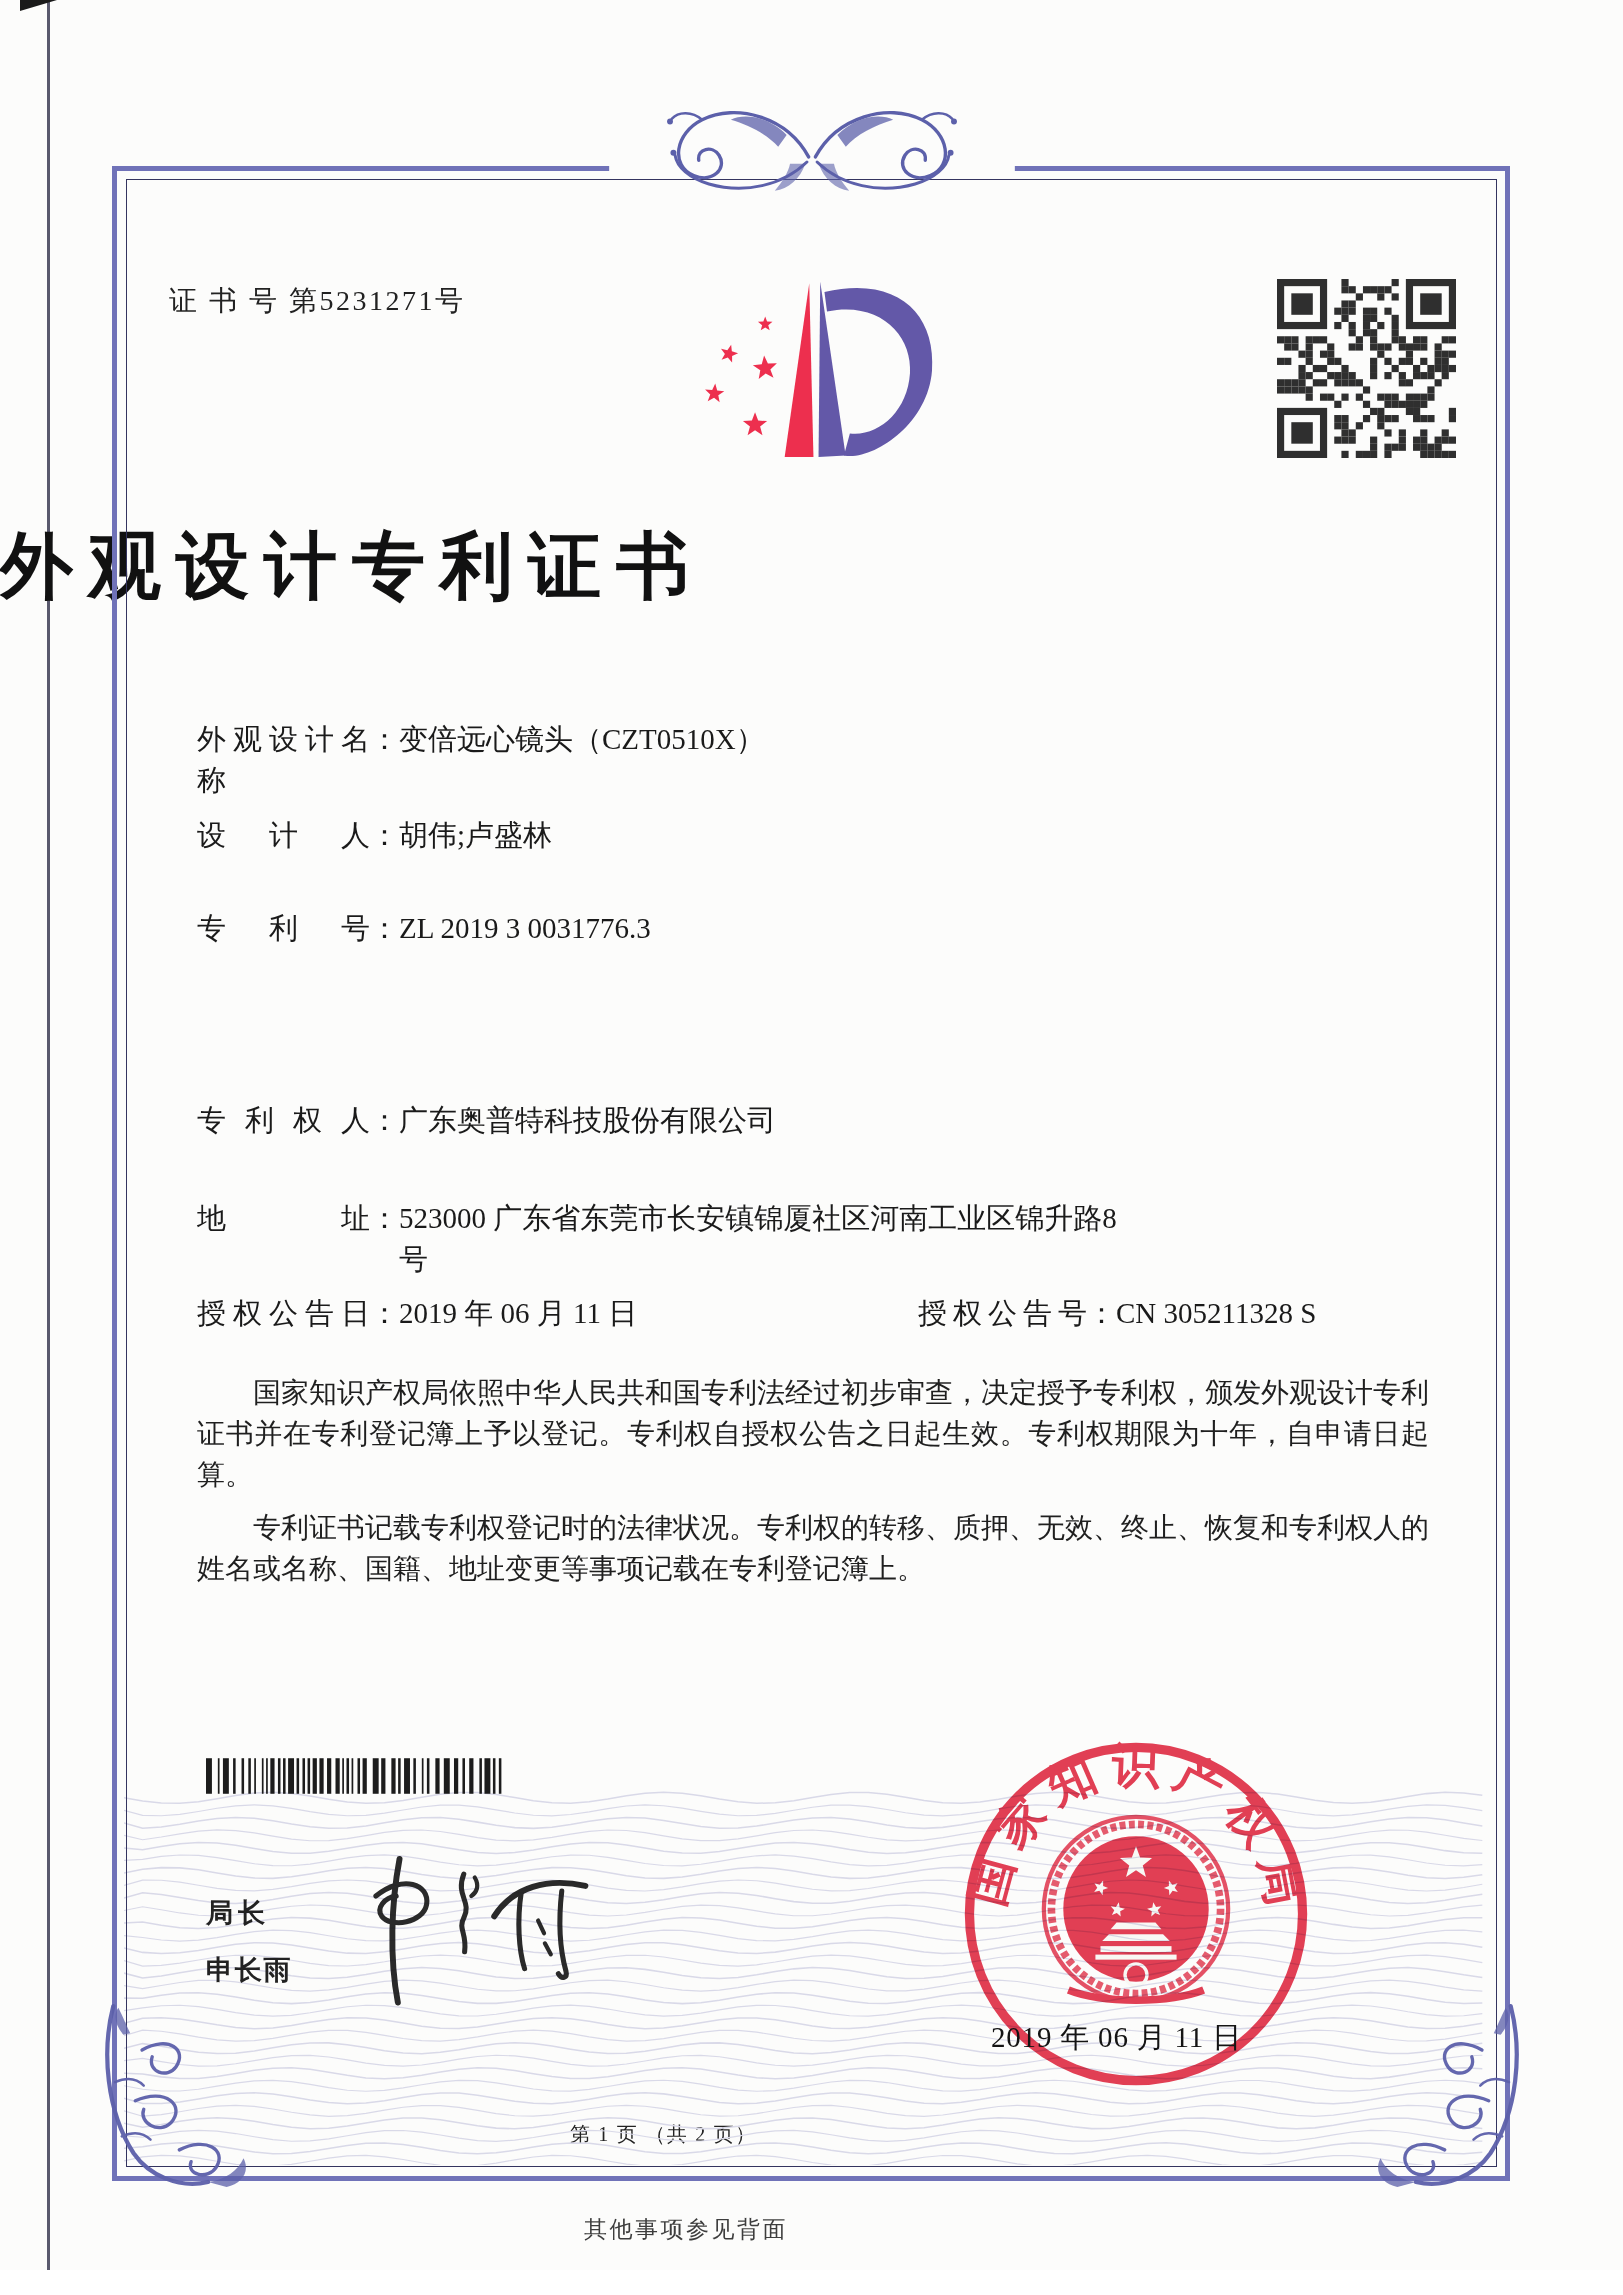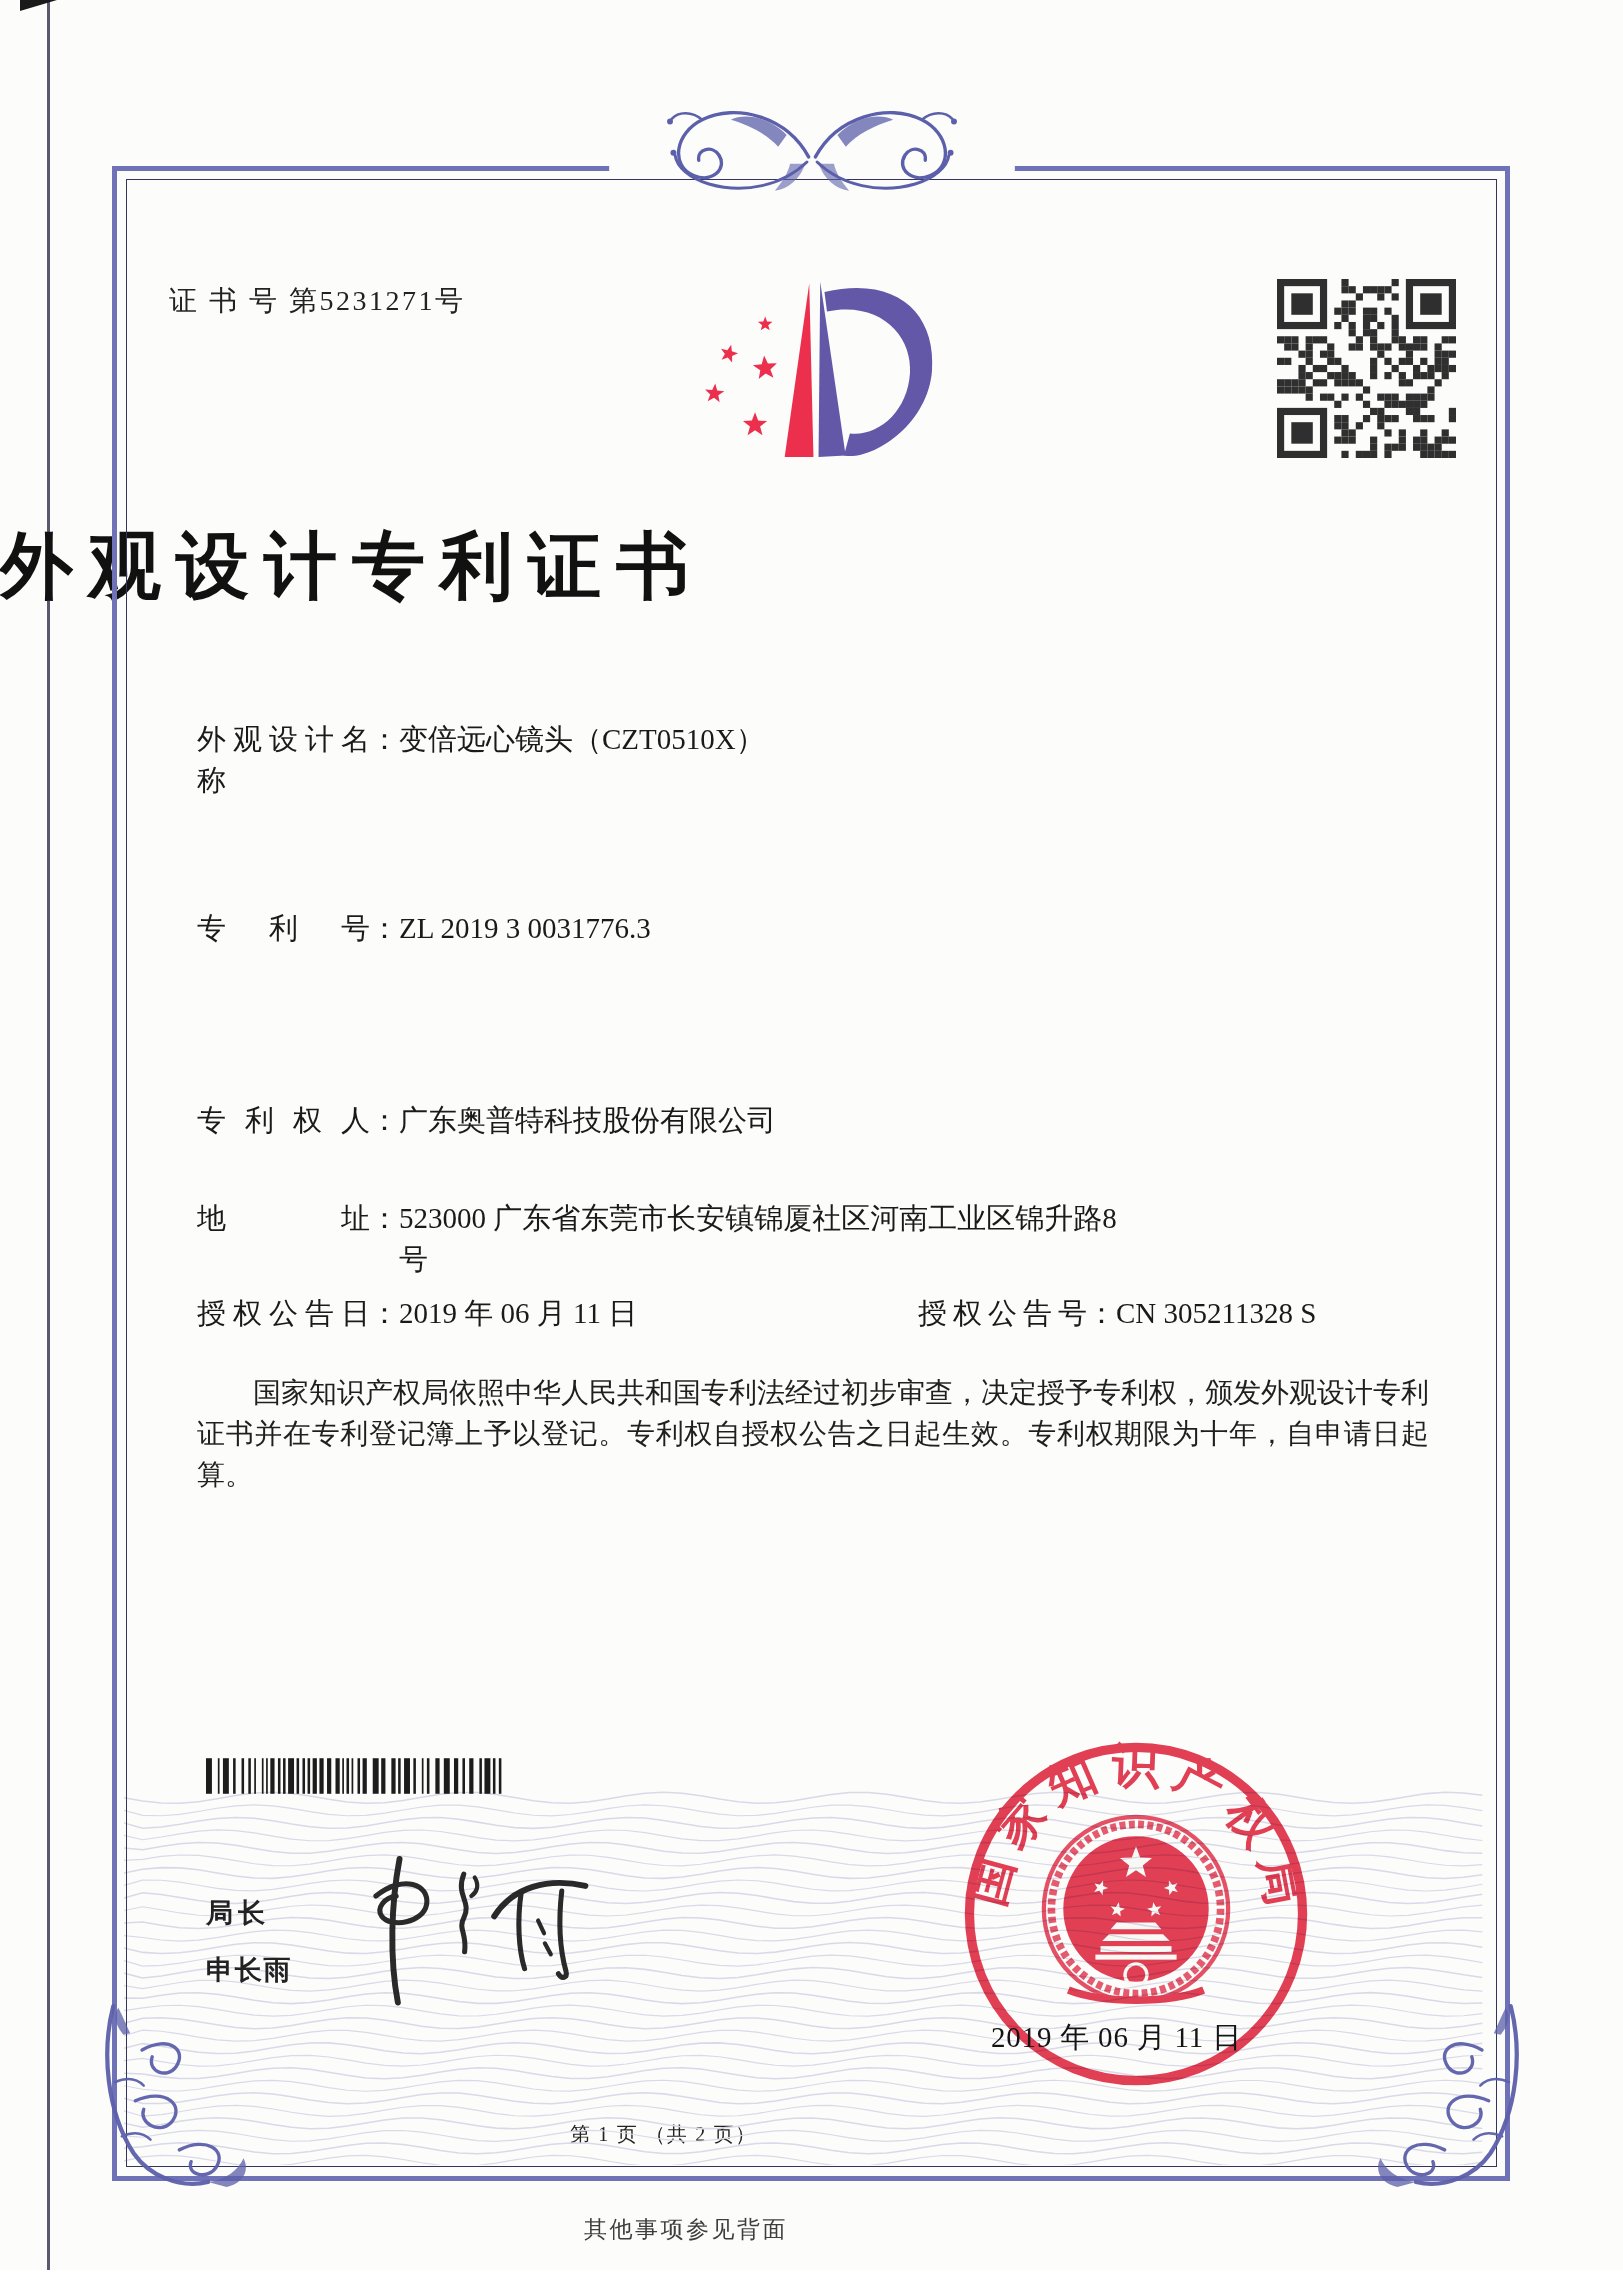--- a/index.html
+++ b/index.html
@@ -319,39 +319,43 @@
       <rect x="0" y="152.64000000000001" width="59.36" height="59.36" fill="#2f2f2f"></rect>
       <rect x="8.48" y="161.12" width="42.400000000000006" height="42.400000000000006" fill="#fcfcfb"></rect>
       <rect x="16.96" y="169.60000000000002" width="25.44" height="25.44" fill="#2f2f2f"></rect>
     </svg>
 
   <div class="abs title">外观设计专利证书</div>
 
   <div class="row" style="top:719px">
     <span class="flabel">外观设计名称</span><span class="colon">：</span><span class="fvalue">变倍远心镜头（CZT0510X）</span>
   </div>
+  <div class="row" style="top:815px">
+    <span class="flabel">设计人</span><span class="colon">：</span><span class="fvalue">胡伟;卢盛林</span>
+  </div>
   <div class="row" style="top:908px">
     <span class="flabel">专利号</span><span class="colon">：</span><span class="fvalue">ZL 2019 3 0031776.3</span>
   </div>
   <div class="row" style="top:1100px">
     <span class="flabel">专利权人</span><span class="colon">：</span><span class="fvalue">广东奥普特科技股份有限公司</span>
   </div>
   <div class="row" style="top:1198px">
     <span class="flabel">地址</span><span class="colon">：</span><span class="fvalue">523000 广东省东莞市长安镇锦厦社区河南工业区锦升路8
 号</span>
   </div>
   <div class="row" style="top:1293px">
     <span class="flabel">授权公告日</span><span class="colon">：</span><span class="fvalue">2019 年 06 月 11 日</span>
     <span class="pair2">
       <span class="flabel2">授权公告号</span><span class="colon">：</span><span class="fvalue">CN 305211328 S</span>
     </span>
   </div>
 
   <div class="abs body-text">
     <p>国家知识产权局依照中华人民共和国专利法经过初步审查，决定授予专利权，颁发外观设计专利证书并在专利登记簿上予以登记。专利权自授权公告之日起生效。专利权期限为十年，自申请日起算。</p>
+    <p>专利证书记载专利权登记时的法律状况。专利权的转移、质押、无效、终止、恢复和专利权人的姓名或名称、国籍、地址变更等事项记载在专利登记簿上。</p>
   </div>
 
   <svg id="barcode" class="abs z4" style="left:206px;top:1758px;" width="303" height="36" viewBox="0 0 358 42">
       <rect x="0" y="0" width="7" height="42" fill="#1c1c1c"></rect>
       <rect x="14" y="0" width="2" height="42" fill="#1c1c1c"></rect>
       <rect x="20" y="0" width="7" height="42" fill="#1c1c1c"></rect>
       <rect x="32" y="0" width="3" height="42" fill="#1c1c1c"></rect>
       <rect x="42" y="0" width="3" height="42" fill="#1c1c1c"></rect>
       <rect x="50" y="0" width="3" height="42" fill="#1c1c1c"></rect>
       <rect x="57" y="0" width="2" height="42" fill="#1c1c1c"></rect>

